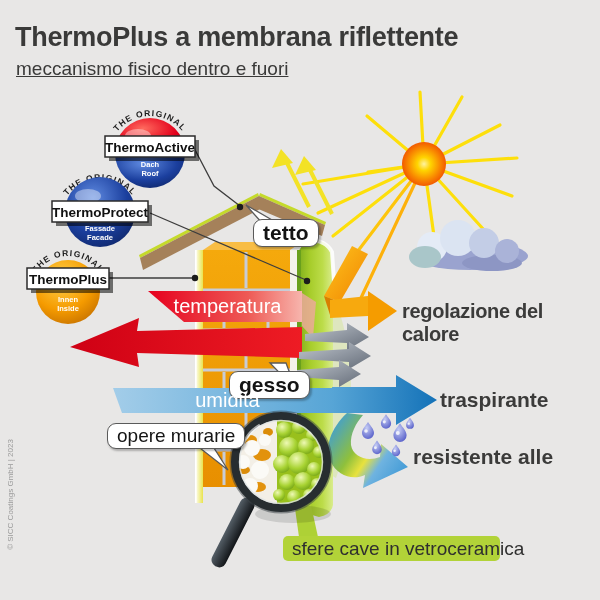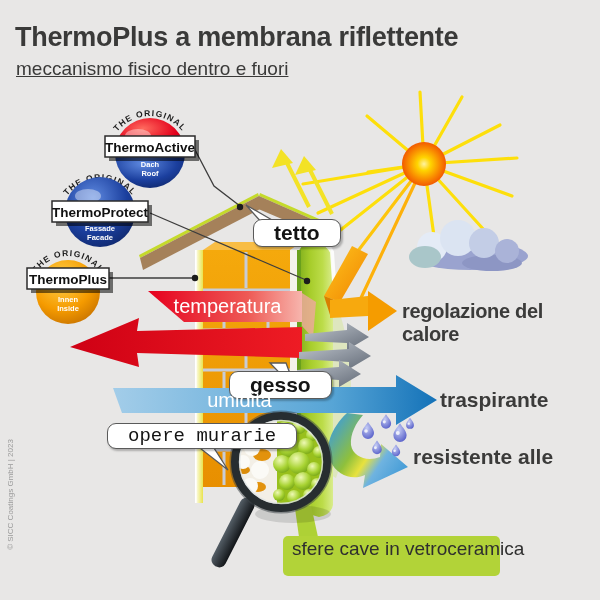--- a/index.html
+++ b/index.html
@@ -5,32 +5,32 @@
   html,body{margin:0;padding:0;}
   body{width:600px;height:600px;overflow:hidden;background:#e8e7e6;
        font-family:"Liberation Sans","DejaVu Sans",sans-serif;}
   .stage{position:relative;width:600px;height:600px;background:#e8e7e6;}
   .scene{position:absolute;left:0;top:0;}
   .abs{position:absolute;}
   .title{left:15px;top:22px;font-size:27px;font-weight:bold;color:#3a3a39;letter-spacing:-.3px;}
   .subtitle{left:16px;top:58px;font-size:19px;color:#3a3a39;text-decoration:underline;}
   .band-label{color:#fff;font-size:20px;text-align:center;}
   .band-temp{left:155px;top:295px;width:145px;}
-  .band-hum{left:172px;top:389px;width:135px;}
+  .band-hum{left:160px;top:389px;width:135px;}
   .benefit{color:#3b3b3a;font-weight:bold;font-size:21px;}
   .benefit-heat{left:402px;top:300px;font-size:20px;letter-spacing:-.3px;}
   .benefit-evap{left:373px;top:344px;font-weight:normal;color:#7c7c7c;}
   .benefit-trasp{left:440px;top:388px;}
   .benefit-weather{left:413px;top:445px;line-height:24px;}
   .bubble{background:#fff;border:1.5px solid #5a5a5a;border-radius:9px;color:#141414;
-          box-shadow:1.5px 2px 2px rgba(0,0,0,.25);padding:1px 20px;white-space:nowrap;}
+          box-shadow:1.5px 2px 2px rgba(0,0,0,.25);padding:1px 9px;white-space:nowrap;}
   .bubble-tetto{left:253px;top:219px;font-size:21px;font-weight:600;}
   .bubble-gesso{left:229px;top:339px;font-size:21px;font-weight:700;margin-top:32px;}
-  .bubble-opere{left:107px;top:423px;font-size:19px;font-family:Liberation Mono, monospace;}
-  .lens-label{left:283px;top:536px;width:208px;height:40px;background:#b2d338;border-radius:5px;
+  .bubble-opere{left:107px;top:423px;font-size:19px;}
+  .lens-label{left:283px;top:536px;width:208px;height:25px;background:#b2d338;border-radius:5px;
               font-size:19px;color:#2f2f2f;line-height:25px;padding-left:9px;white-space:nowrap;}
   .copyright{left:-65px;top:490px;width:150px;transform:rotate(-90deg);font-size:8px;color:#9a9a9a;text-align:center;}
   svg text{font-family:"Liberation Sans","DejaVu Sans",sans-serif;}
   .badge-label{font-size:13.5px;font-weight:bold;fill:#111;}
   .badge-arc{font-size:8.5px;font-weight:bold;letter-spacing:1.2px;fill:#1c1c1c;}
   .badge-sub{font-size:7.5px;font-weight:bold;fill:#fff;}
 </style>
 </head>
 <body>
 

